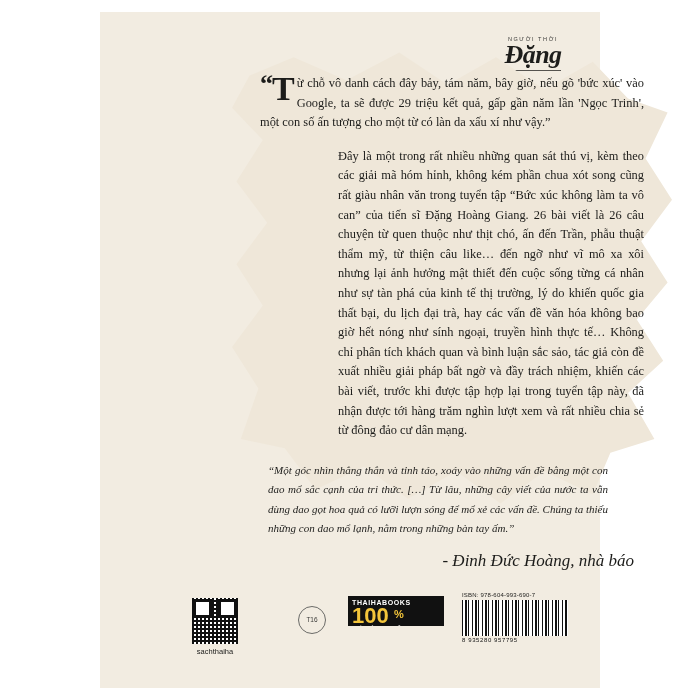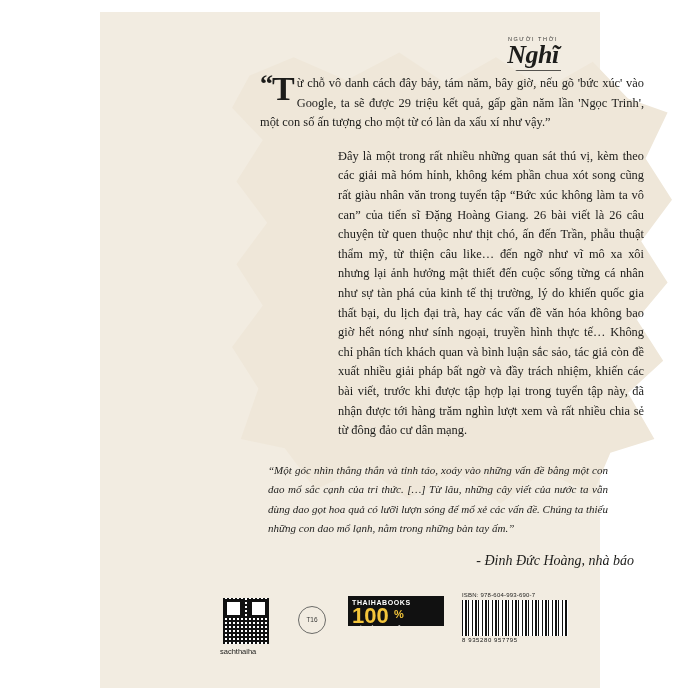--- a/index.html
+++ b/index.html
@@ -127,40 +127,41 @@
   }
   .quote-block {
     font-size: 11px;
     line-height: 19.6px;
     text-align: justify;
     margin: 20px 0 0 8px;
     width: 340px;
     font-style: italic;
   }
   .attribution {
-    font-size: 14px;
+    font-size: 17px;
     line-height: 16px;
     text-align: right;
     margin: 14px 0 0 0;
     width: 374px;
     font-style: italic;
   }
   
   .bottom {
     position: absolute;
     left: 100px;
     top: 580px;
     width: 500px;
     height: 100px;
   }
   .qr-wrap {
     position: absolute;
-    left: 120px;
+    left: 89px;
     top: 6px;
     width: 52px;
+    text-align: center;
   }
   .qr {
     width: 46px;
     height: 46px;
     margin: 0 auto;
     background-color: #ffffff;
     background-image:
       repeating-linear-gradient(90deg, #111 0 2px, transparent 2px 4px),
       repeating-linear-gradient(0deg, #111 0 2px, transparent 2px 4px);
     background-size: 4px 4px, 4px 4px;
@@ -272,21 +273,21 @@
   }
 </style>
 </head>
 <body>
 
 <div class="page">
   <div class="cover">
 
     <div class="pub-logo">
       <div class="pub-top">NGƯỜI THỜI</div>
-      <div class="pub-main">Nghĩ</div>
+      <div class="pub-main">Đặng</div>
       <div class="pub-rule"></div>
     </div>
 
     <div class="burst"></div>
 
     <div class="textcol">
       <p class="lead">
         <span class="dropcap-wrap">
           <span class="openquote">“</span><span class="dropcap">T</span>
         </span>

